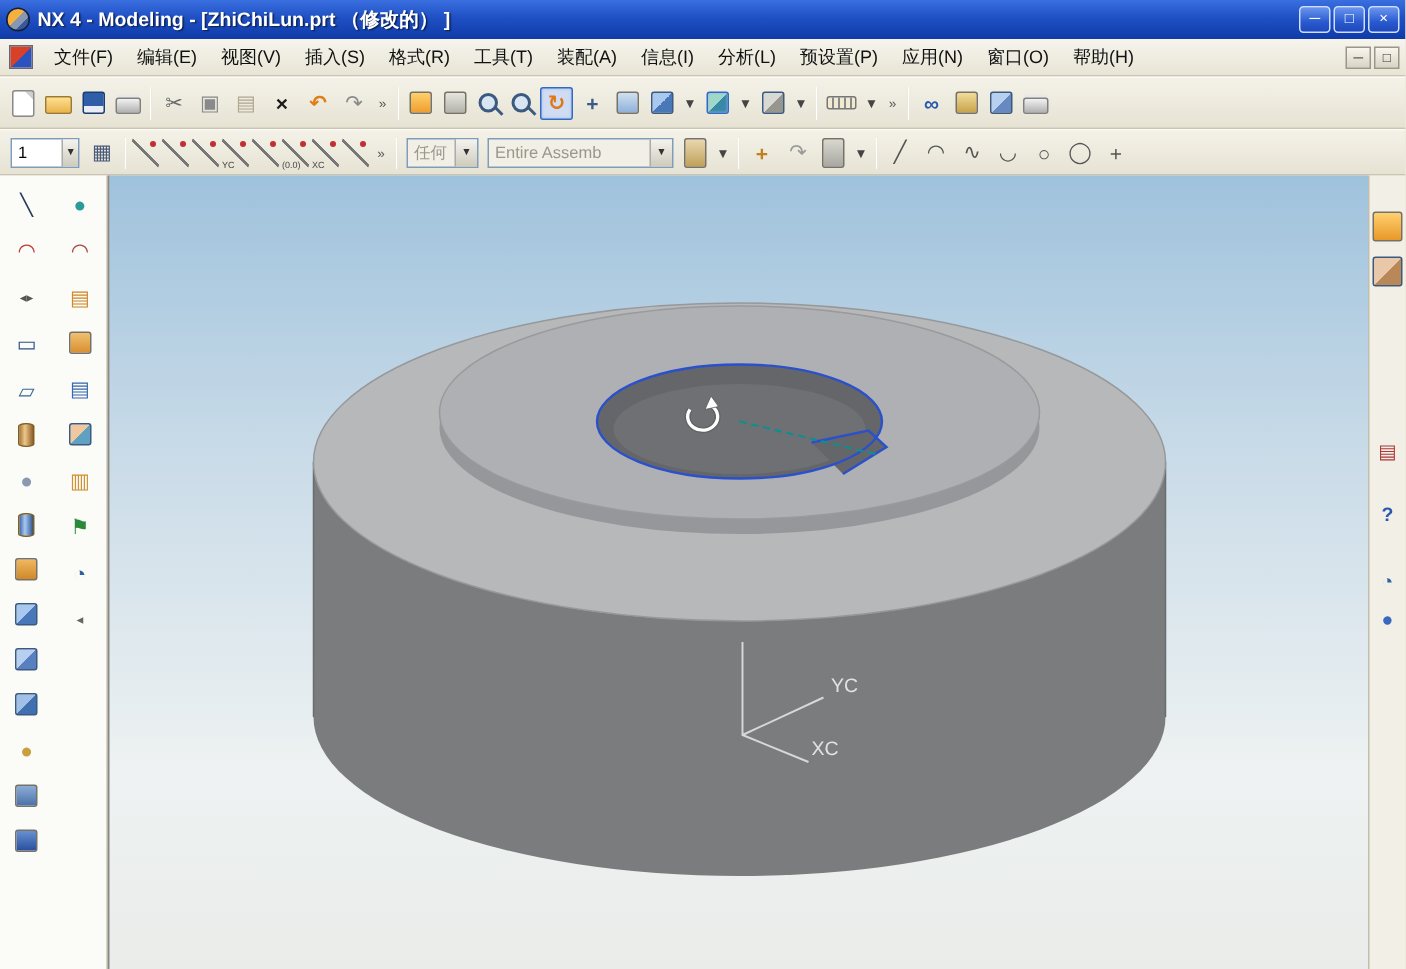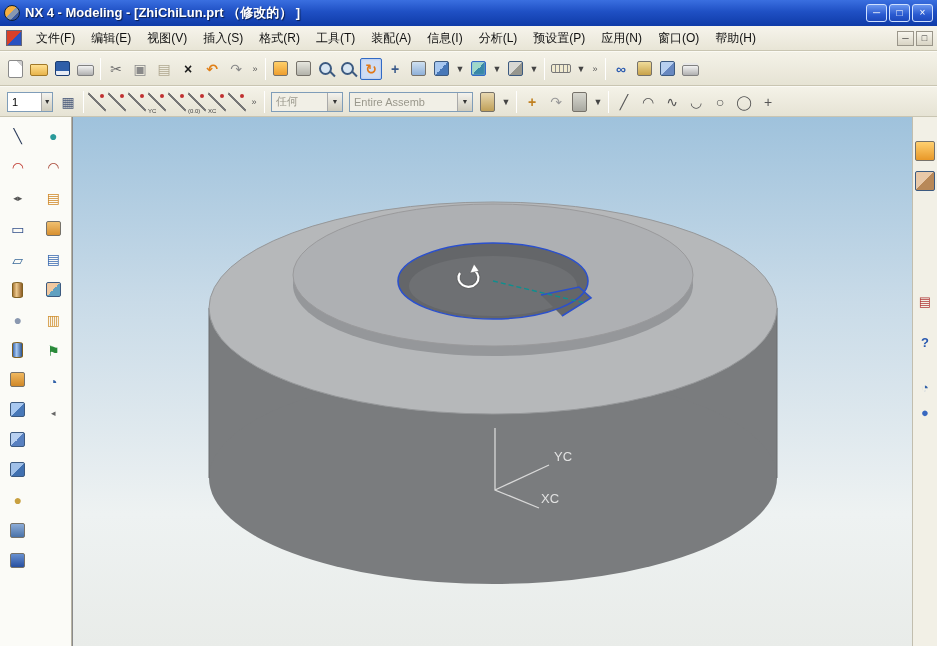--- a/index.html
+++ b/index.html
@@ -221,21 +221,21 @@
         <span class="tbicon ic-snap">
           <i class="cap">(0.0)</i>
         </span>
         <span class="tbicon ic-snap">
           <i class="cap">XC</i>
         </span>
         <span class="tbicon ic-snap"></span>
         <span class="tbicon narrow" style="color: rgb(85, 85, 85);">»</span>
         <span class="tbsep"></span>
       </span>
-    <span class="combo disabled" style="width:72px">
+    <span class="combo disabled" style="width:48px">
       <span class="val">任何</span>
       <span class="dd">▼</span>
     </span>
     <span class="combo disabled" style="width:124px">
       <span class="val">Entire Assemb</span>
       <span class="dd">▼</span>
     </span>
     <span class="icon-run">
         <span class="tbicon ic-sq" style="background: linear-gradient(rgb(232, 216, 176), rgb(192, 160, 88));"></span>
         <span class="tbicon narrow" style="color: rgb(68, 68, 68);">▼</span>

